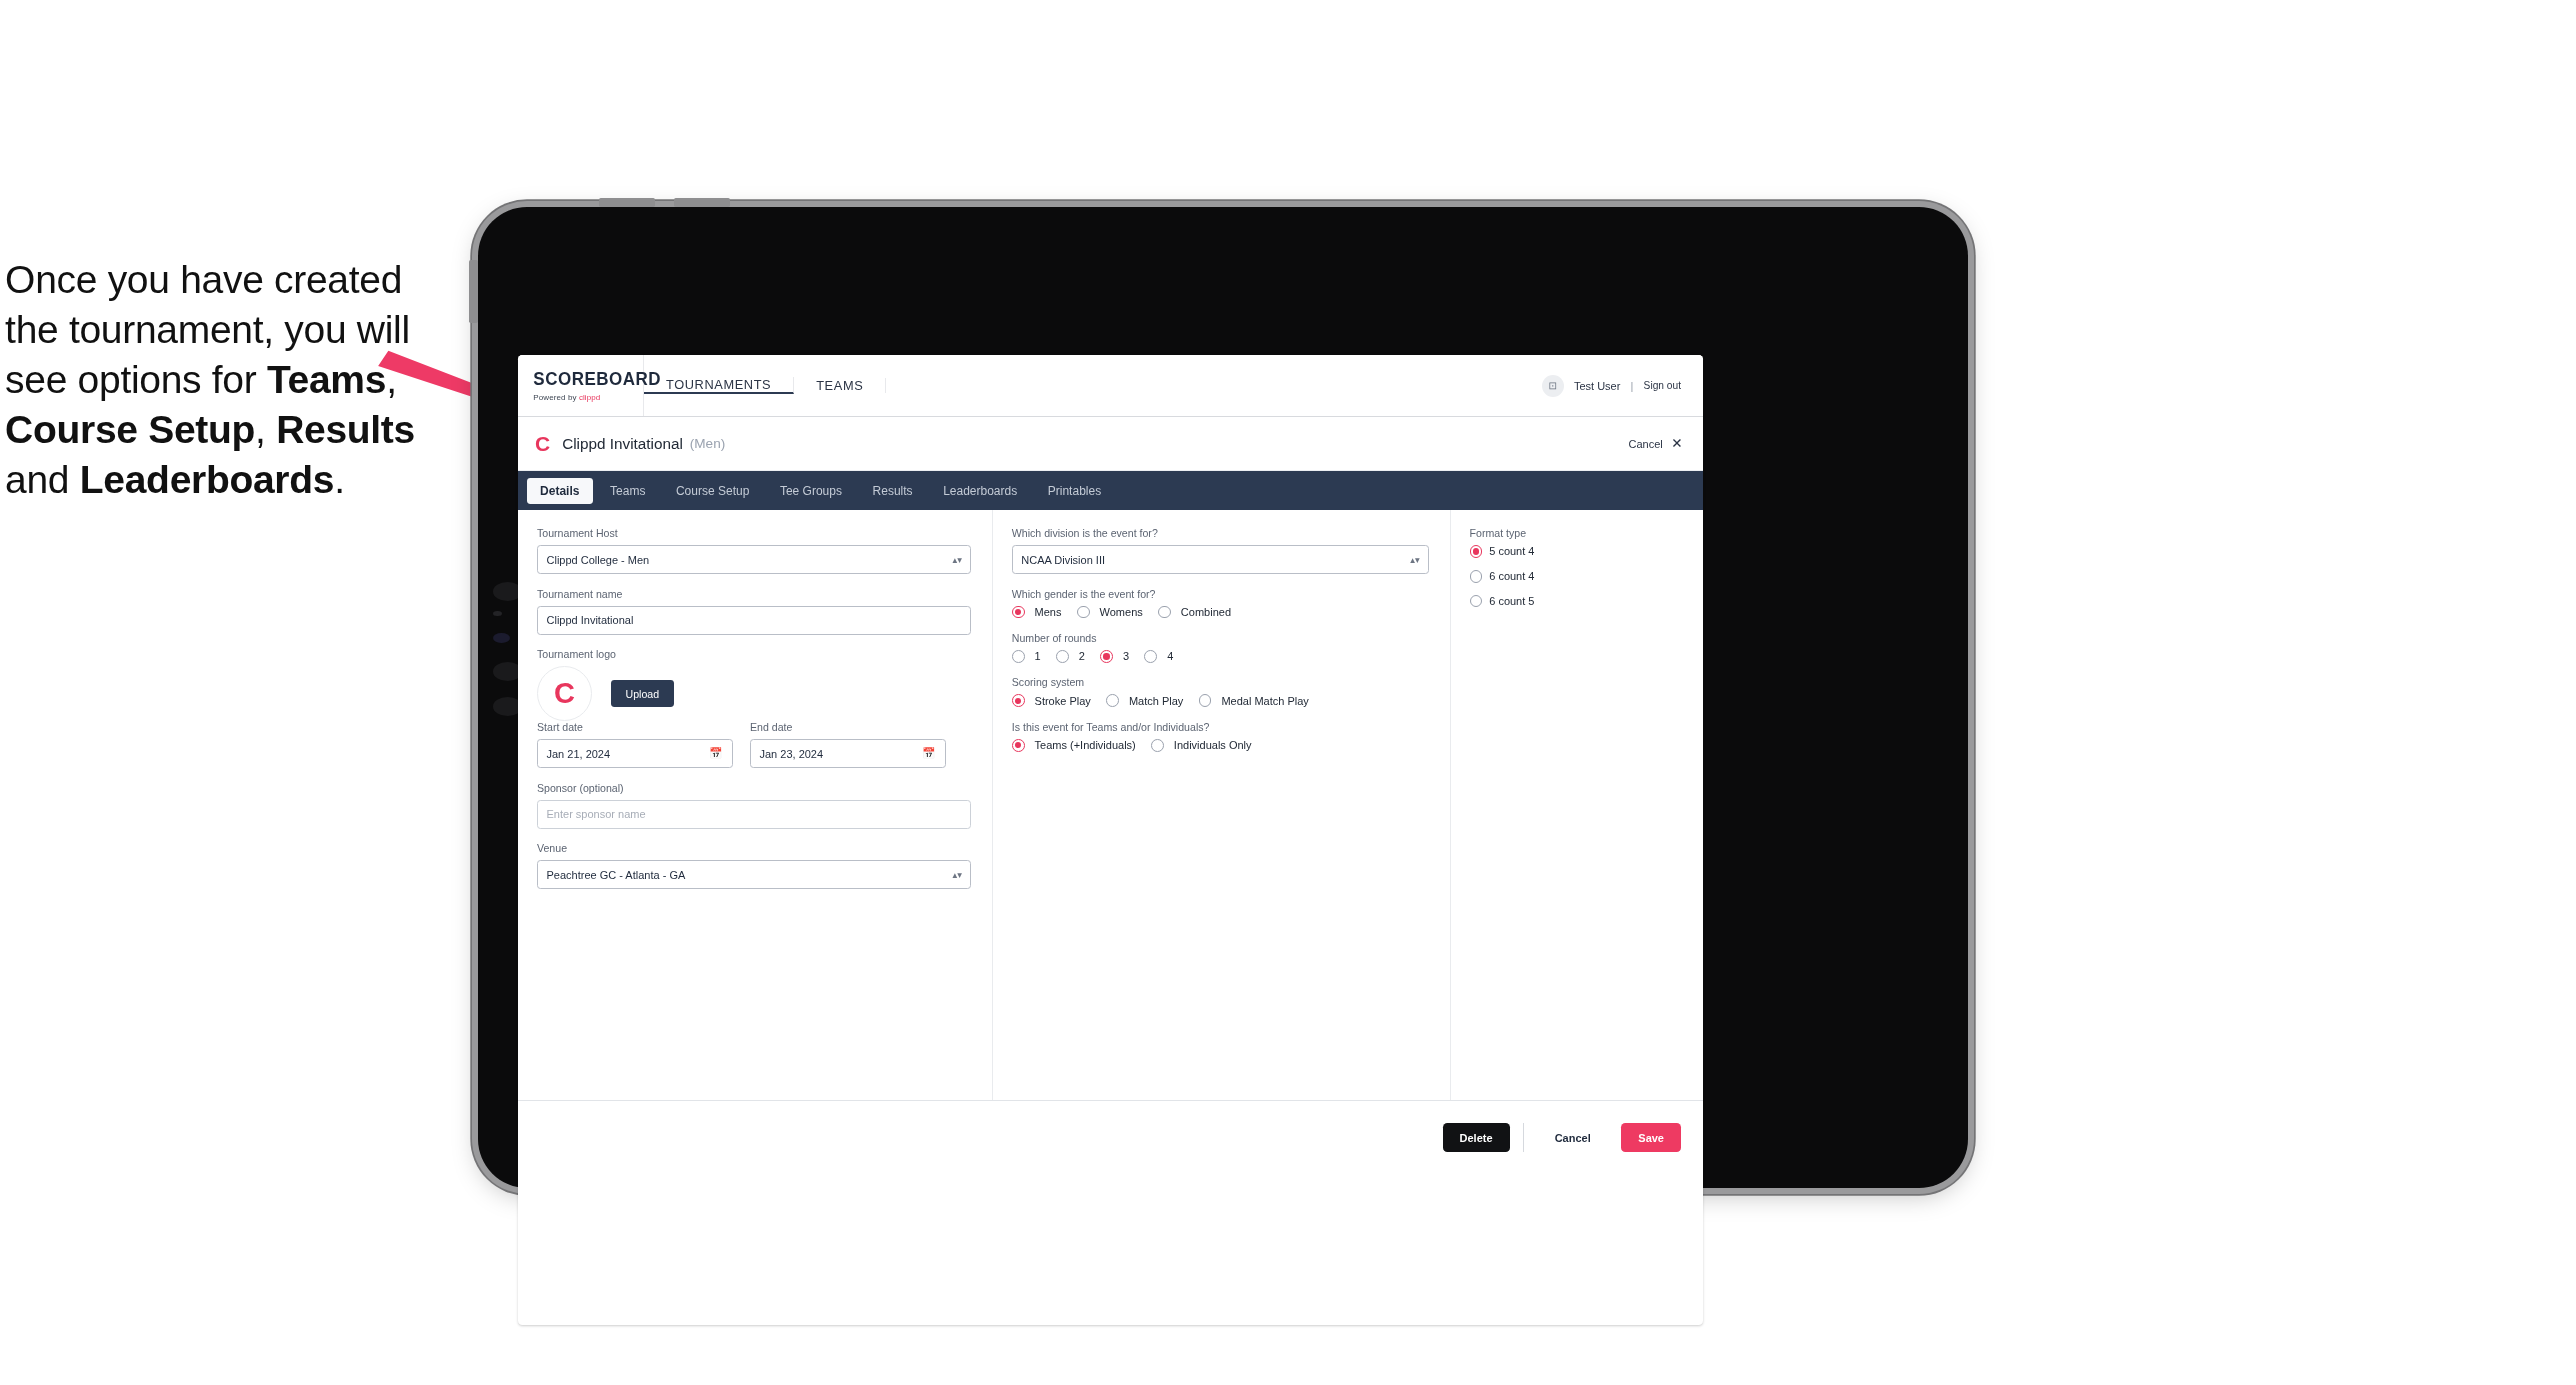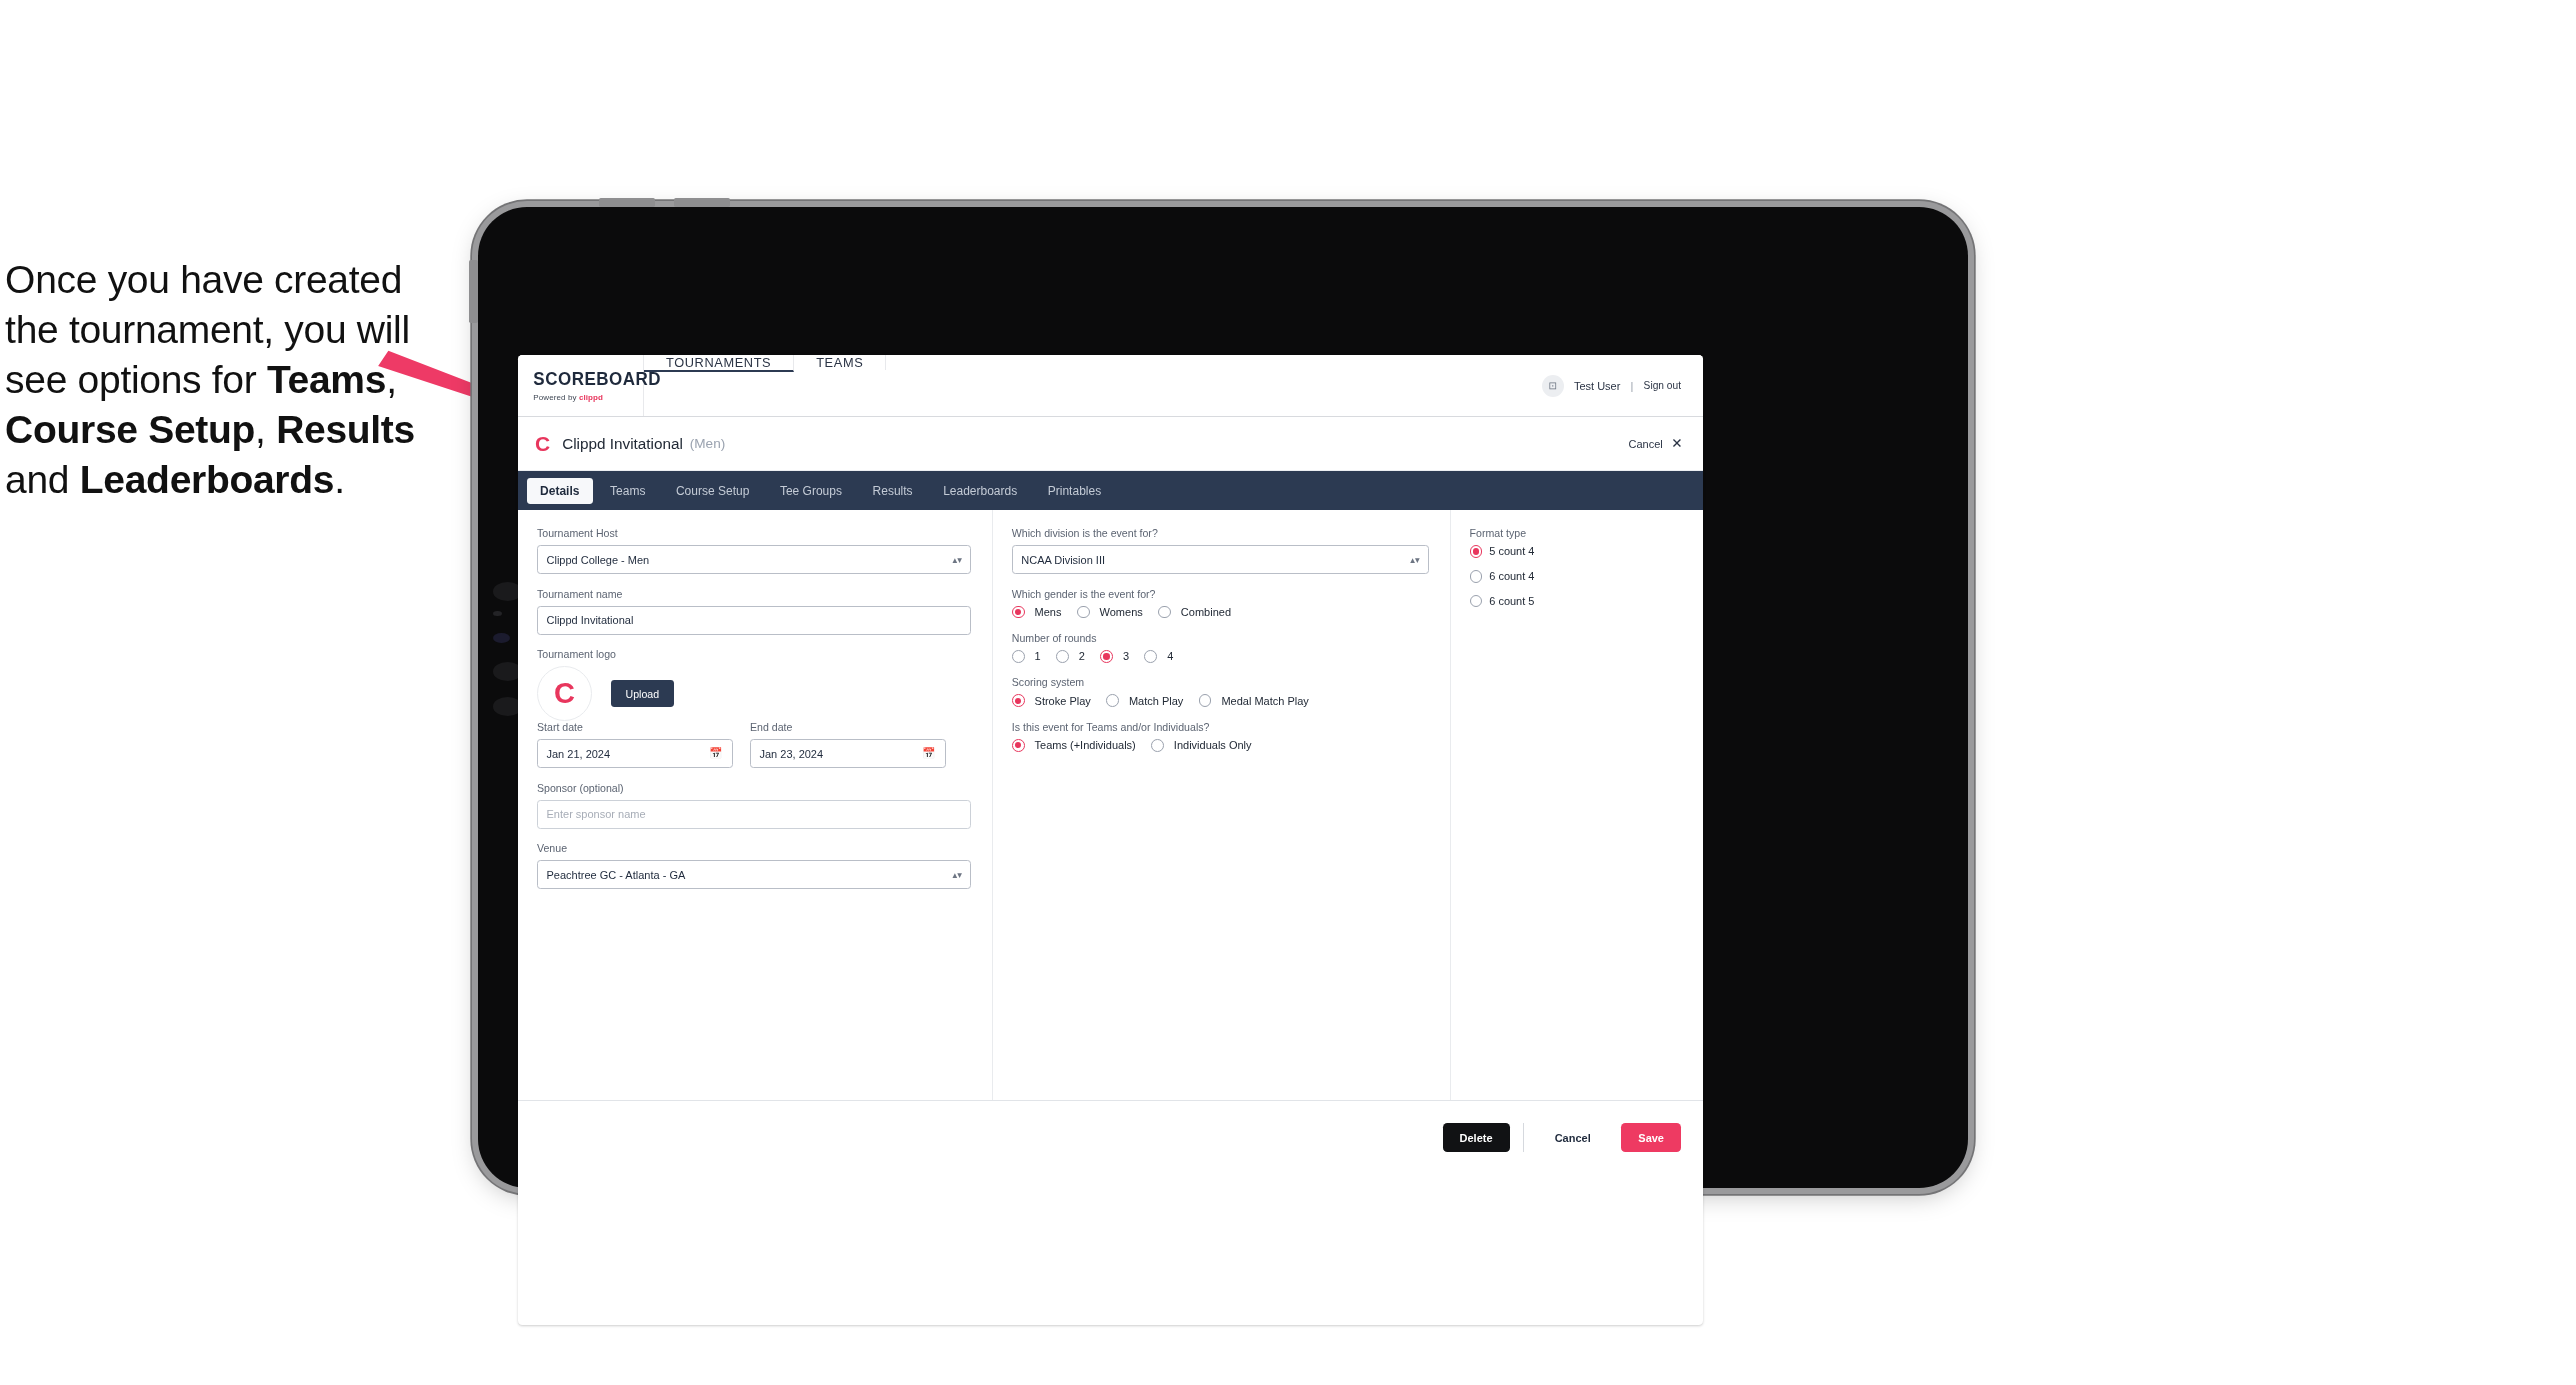--- a/index.html
+++ b/index.html
@@ -111,25 +111,25 @@
     font-family: "Liberation Sans", sans-serif;
     transform: scaleY(1.12);
     transform-origin: left center;
   }
   .brand-sub {
     font-size: 8px;
     color: #3f4754;
     margin-top: 4.3px;
     letter-spacing: 0.1px;
   }
-  .brand-sub .pink { color: #e8365d; font-weight: bold; }
+  .brand-sub .pink { color: #e8365d; font-weight: normal; }
 
   .topnav {
     display: flex;
-    align-items: flex-start;
+    align-items: center;
   }
   .topnav-item {
     display: flex;
     align-items: center;
     padding: 0 22px;
     font-size: 12.8px;
     color: #2b3445;
     letter-spacing: 0.6px;
     border-right: 0.9px solid #e8e9ec;
     box-sizing: border-box;

